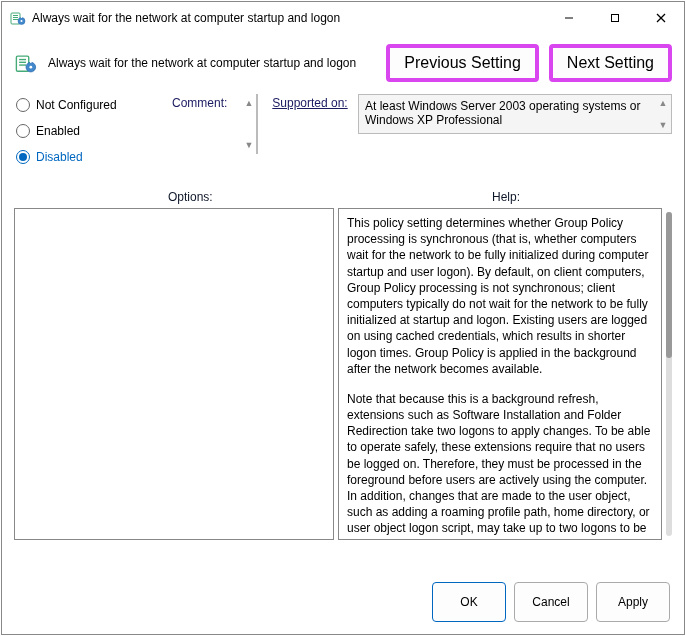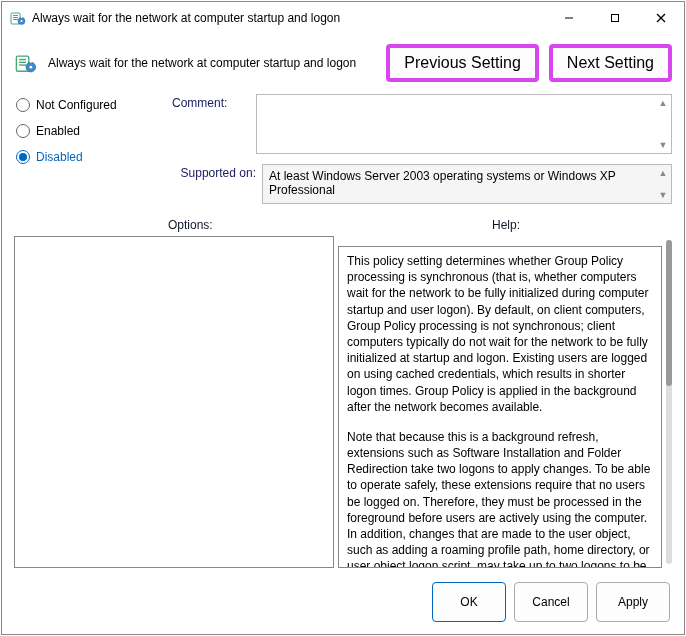--- a/index.html
+++ b/index.html
@@ -79,37 +79,37 @@
   .radio input[type=radio]{
     appearance:none;
     width:14px;height:14px;border:1px solid #666;border-radius:50%;
     position:relative;
   }
   .radio input[type=radio]:checked{border-color:#0067c0;}
   .radio input[type=radio]:checked::after{
     content:"";position:absolute;width:8px;height:8px;border-radius:50%;
     background:#0067c0;left:2px;top:2px;
   }
-  .midcol { flex:1; display:flex; flex-direction:column; gap:10px; }
+  .midcol { flex:1; display:flex; flex-direction:row; gap:10px; }
   .commentrow { display:flex; gap:6px;}
   .commentrow .lbl {width:78px; padding-top:2px; color:#1a1a60;}
   .comment-box {
     flex:1; height:60px; border:1px solid #bbb; background:#fff;
     position:relative;
   }
   .comment-box .scrolltrack{
     position:absolute;right:0;top:0;bottom:0;width:16px;
     display:flex;flex-direction:column;justify-content:space-between;
   }
   .scrollarrow{
     width:16px;height:16px;display:flex;align-items:center;justify-content:center;
     color:#888;font-size:9px;cursor:pointer;
   }
   .supportrow{display:flex; gap:6px;}
-  .supportrow .lbl{width:84px;text-align:right; padding-top:2px; color:#1a1a60;}
+  .supportrow .lbl{width:84px;text-align:center; padding-top:2px; color:#1a1a60;text-decoration:underline;}
   .support-box{
     flex:1;height:40px;border:1px solid #bbb;background:#f5f5f5;
     position:relative;padding:4px 20px 4px 6px;font-size:12px;
   }
   .support-box .scrolltrack{position:absolute;right:0;top:0;bottom:0;width:16px;display:flex;flex-direction:column;justify-content:space-between;}
   
   .labels-row{
     display:flex; padding:6px 12px 4px 14px; color:#0f172a;justify-content:center;
   }
   .labels-row .opt{width:324px;}
@@ -120,21 +120,21 @@
     width:320px;
     border:1px solid #888;background:#fff;
     height:332px;
   }
   .help-wrap{
     flex:1;display:flex;position:relative;height:332px;
   }
   .help-panel{
     flex:1;border:1px solid #888;background:#fff;
     padding:6px 8px;overflow:hidden;
-    font-size:12px;line-height:1.35;margin-top:10px;
+    font-size:12px;line-height:1.35;
   }
   .help-panel p{margin-bottom:14px;}
   .outer-scrollbar{
     width:6px;margin-left:4px;margin-top:4px;margin-bottom:4px;
     background:#ddd;border-radius:3px;position:relative;
   }
   .outer-thumb{
     position:absolute;left:0;right:0;top:0;height:45%;background:#999;border-radius:3px;
   }
   

